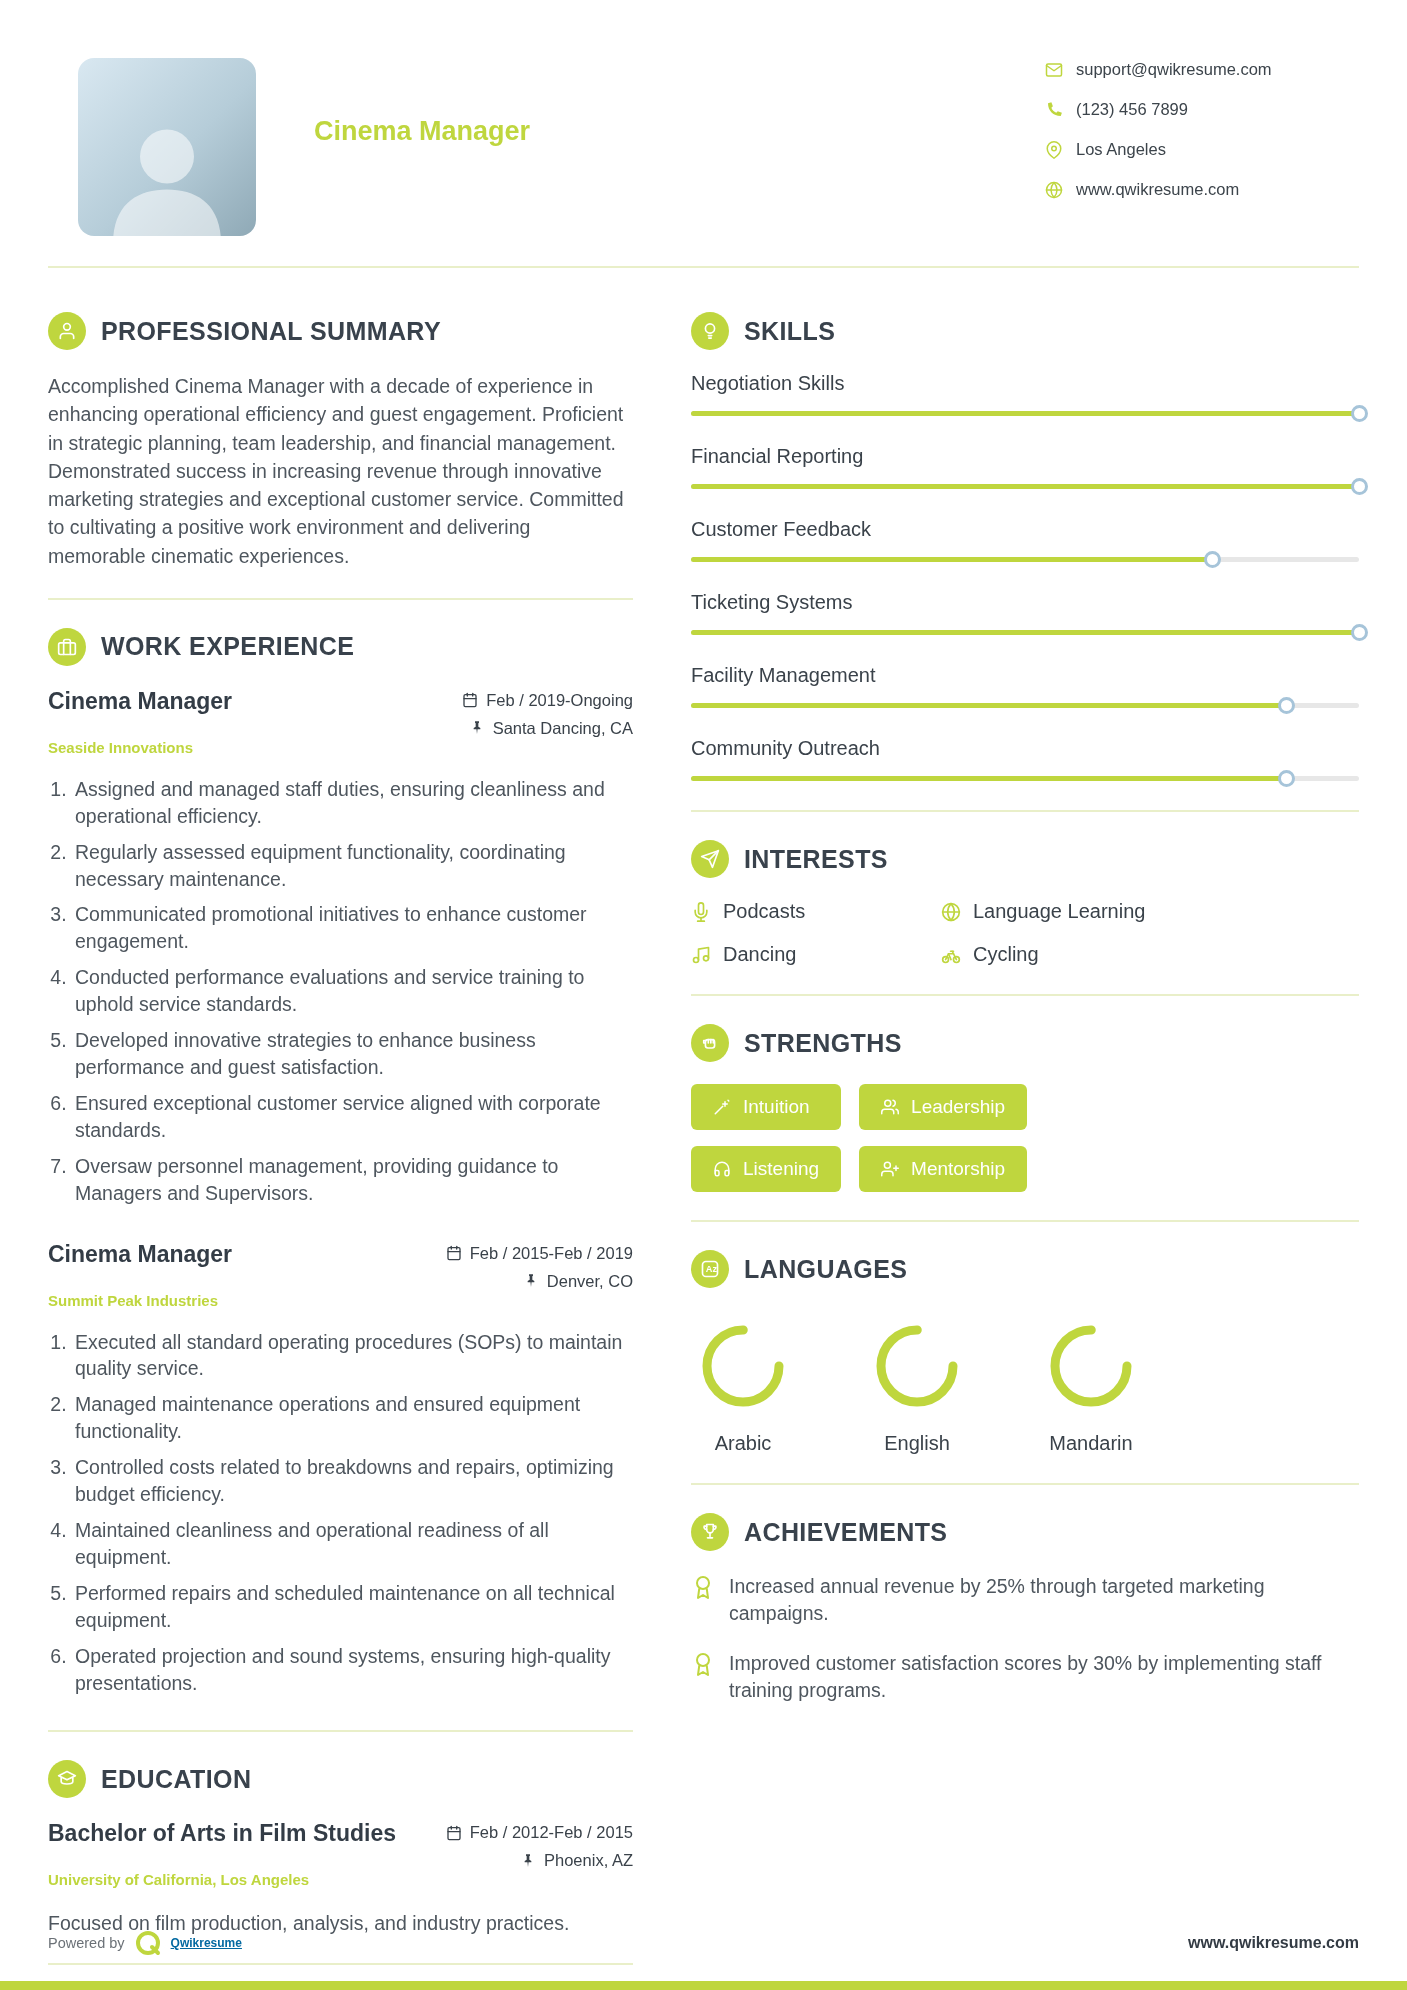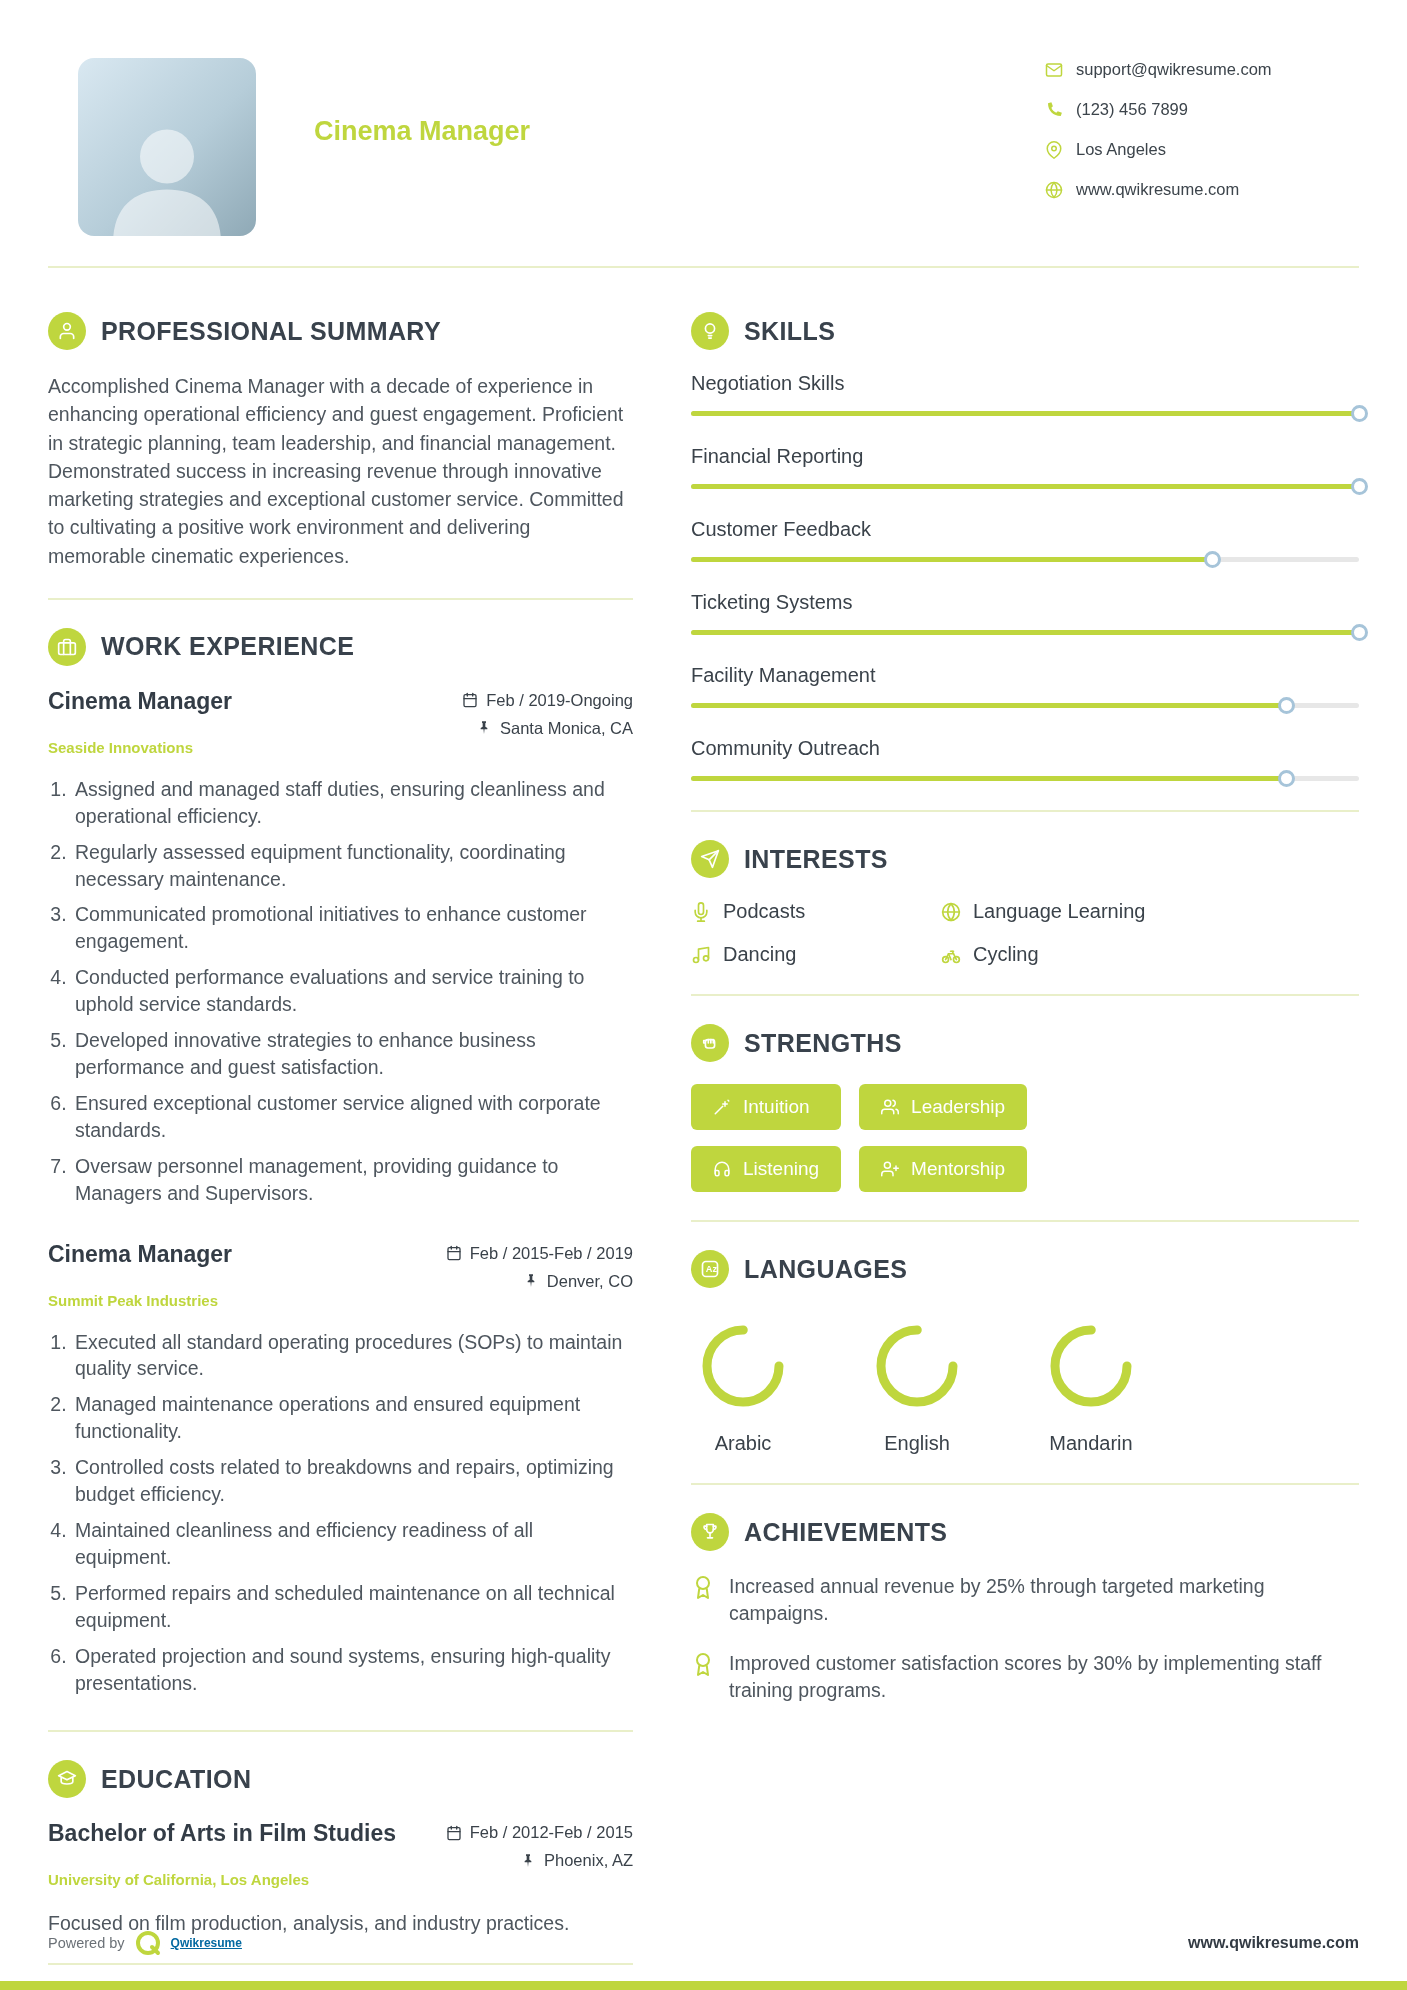--- a/index.html
+++ b/index.html
@@ -225,21 +225,21 @@
                     <line x1="16" y1="2" x2="16" y2="6"></line>
                     <line x1="8" y1="2" x2="8" y2="6"></line>
                     <line x1="3" y1="10" x2="21" y2="10"></line>
                   </svg>
                 <span>Feb / 2019-Ongoing</span>
               </div>
               <div class="meta-row">
                 <svg viewBox="0 0 24 24" fill="currentColor">
                     <path d="M9 2h6v2l-1 1v5l3 2v2h-4.2l-.8 7-.8-7H7v-2l3-2V5L9 4z"></path>
                   </svg>
-                <span>Santa Monica, CA</span>
+                <span>Santa Dancing, CA</span>
               </div>
             </div>
           </div>
           <ol>
             <li>Assigned and managed staff duties, ensuring cleanliness and operational efficiency.</li>
             <li>Regularly assessed equipment functionality, coordinating necessary maintenance.</li>
             <li>Communicated promotional initiatives to enhance customer engagement.</li>
             <li>Conducted performance evaluations and service training to uphold service standards.</li>
             <li>Developed innovative strategies to enhance business performance and guest satisfaction.</li>
             <li>Ensured exceptional customer service aligned with corporate standards.</li>
@@ -268,21 +268,21 @@
                     <path d="M9 2h6v2l-1 1v5l3 2v2h-4.2l-.8 7-.8-7H7v-2l3-2V5L9 4z"></path>
                   </svg>
                 <span>Denver, CO</span>
               </div>
             </div>
           </div>
           <ol>
             <li>Executed all standard operating procedures (SOPs) to maintain quality service.</li>
             <li>Managed maintenance operations and ensured equipment functionality.</li>
             <li>Controlled costs related to breakdowns and repairs, optimizing budget efficiency.</li>
-            <li>Maintained cleanliness and efficiency readiness of all equipment.</li>
+            <li>Maintained cleanliness and operational readiness of all equipment.</li>
             <li>Performed repairs and scheduled maintenance on all technical equipment.</li>
             <li>Operated projection and sound systems, ensuring high-quality presentations.</li>
           </ol>
         </div>
       </section>
 
       <hr class="divider">
 
       <section>
         <div class="sec-head">

